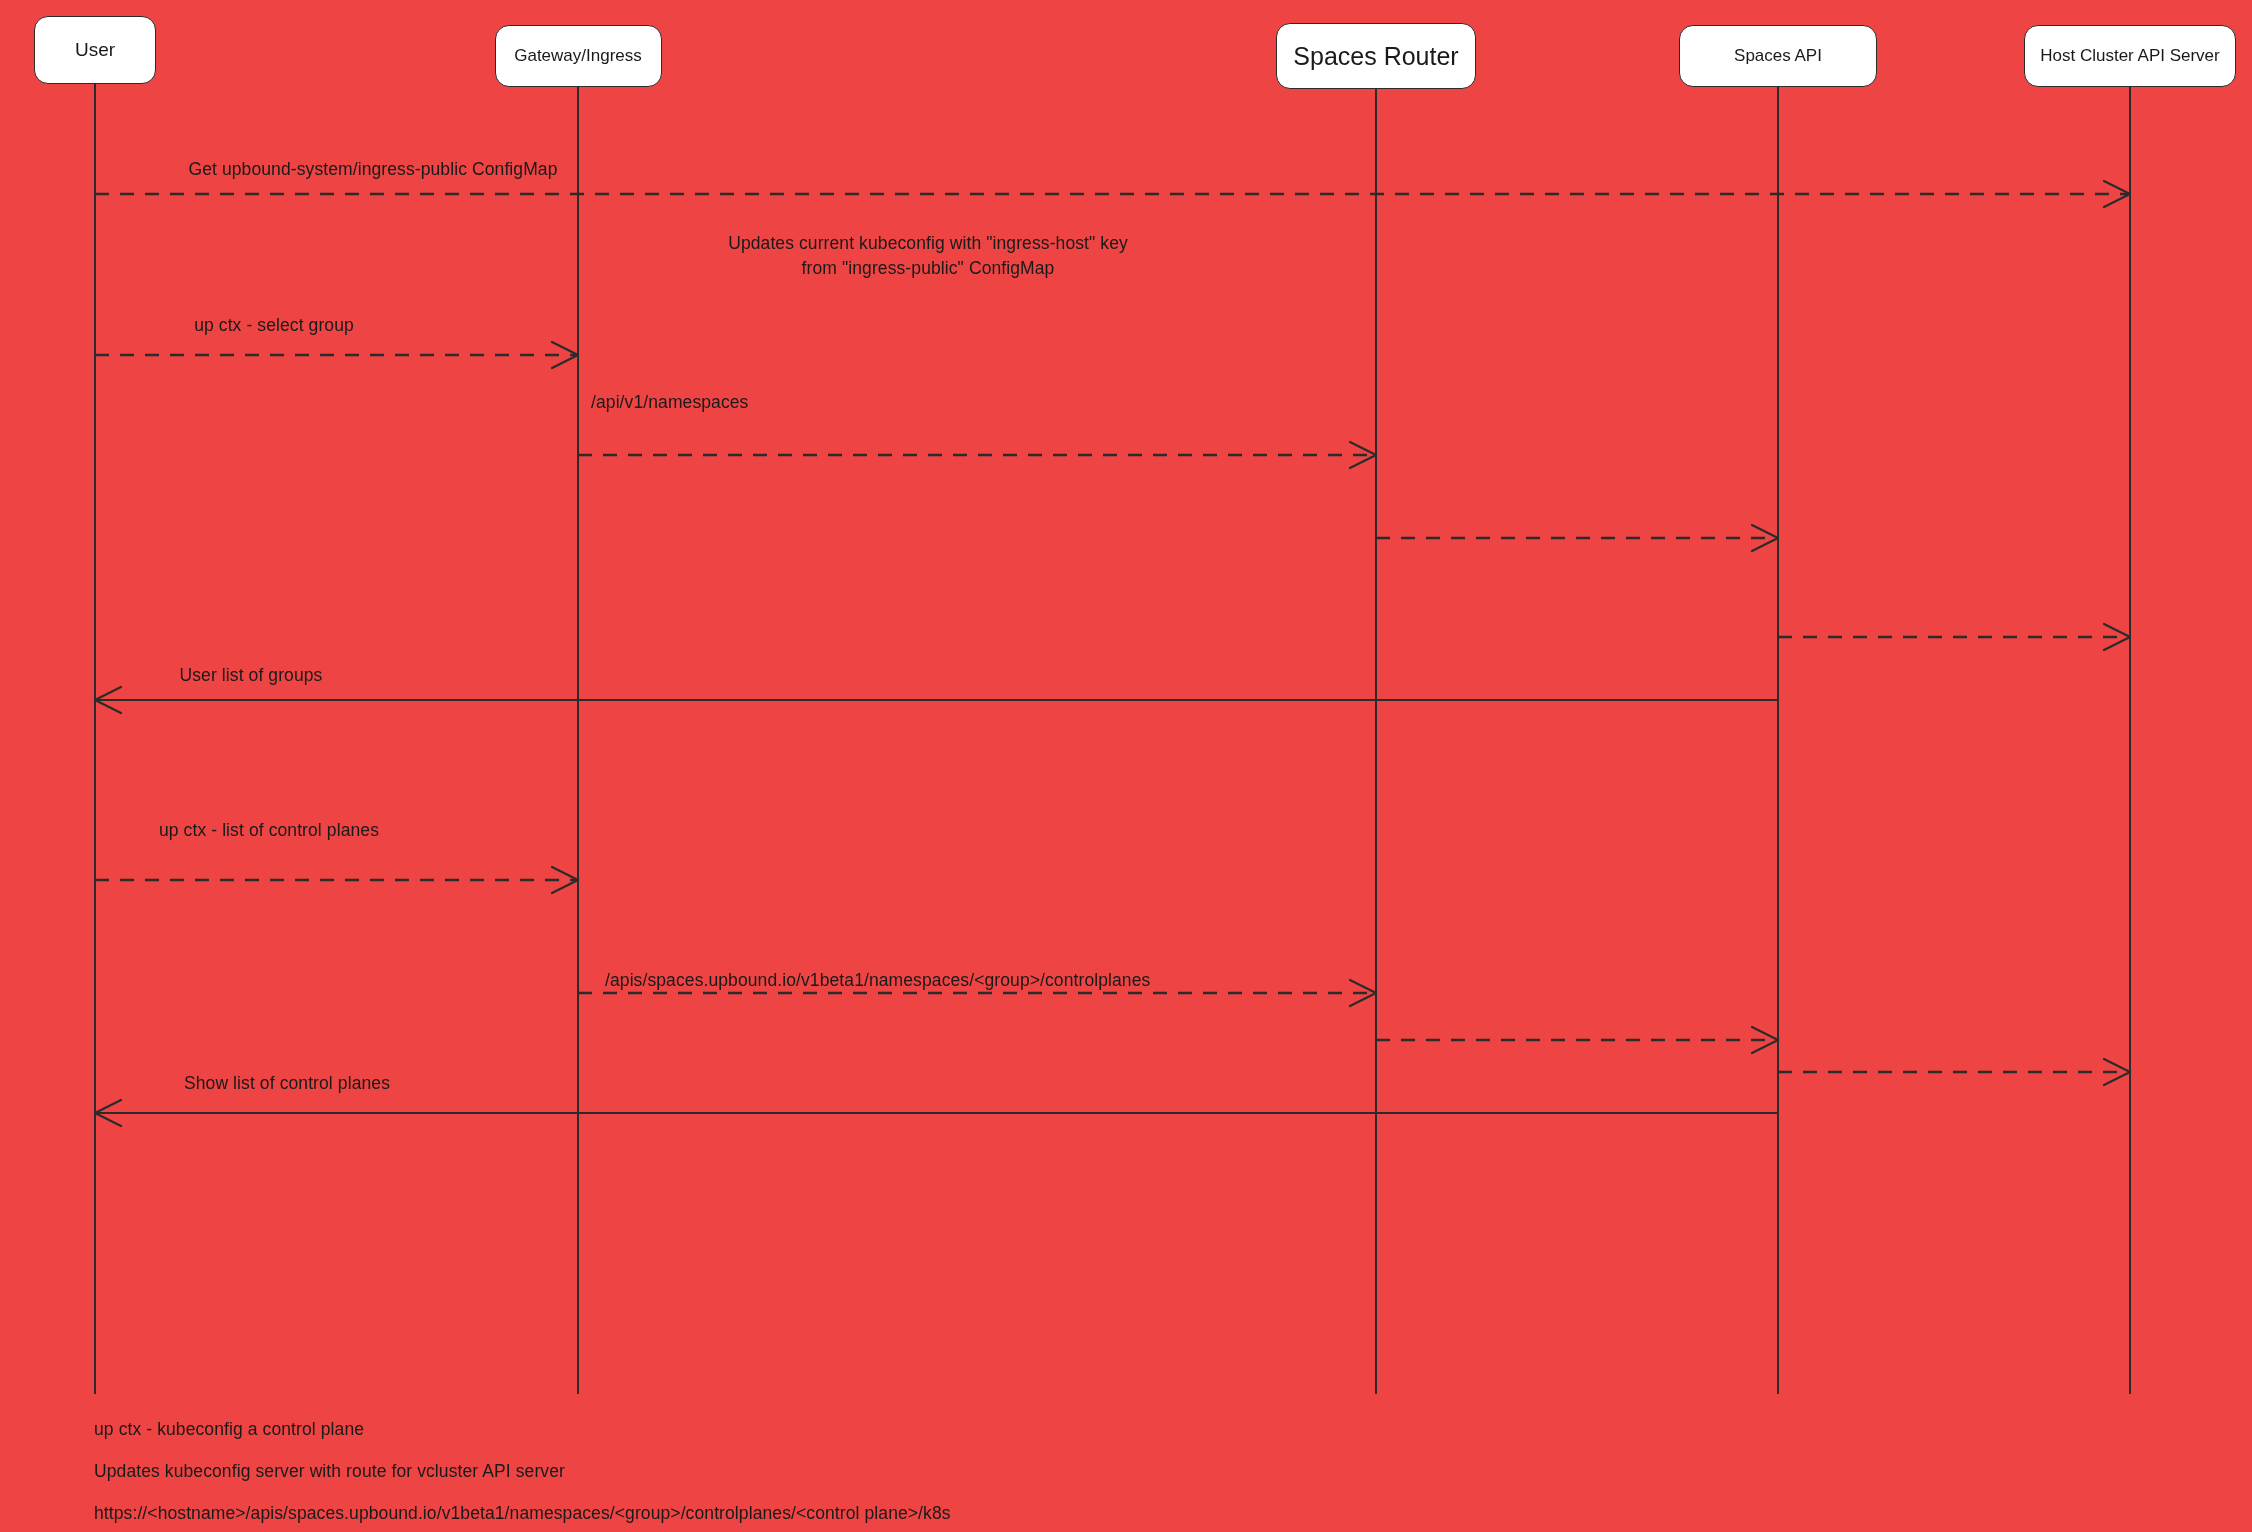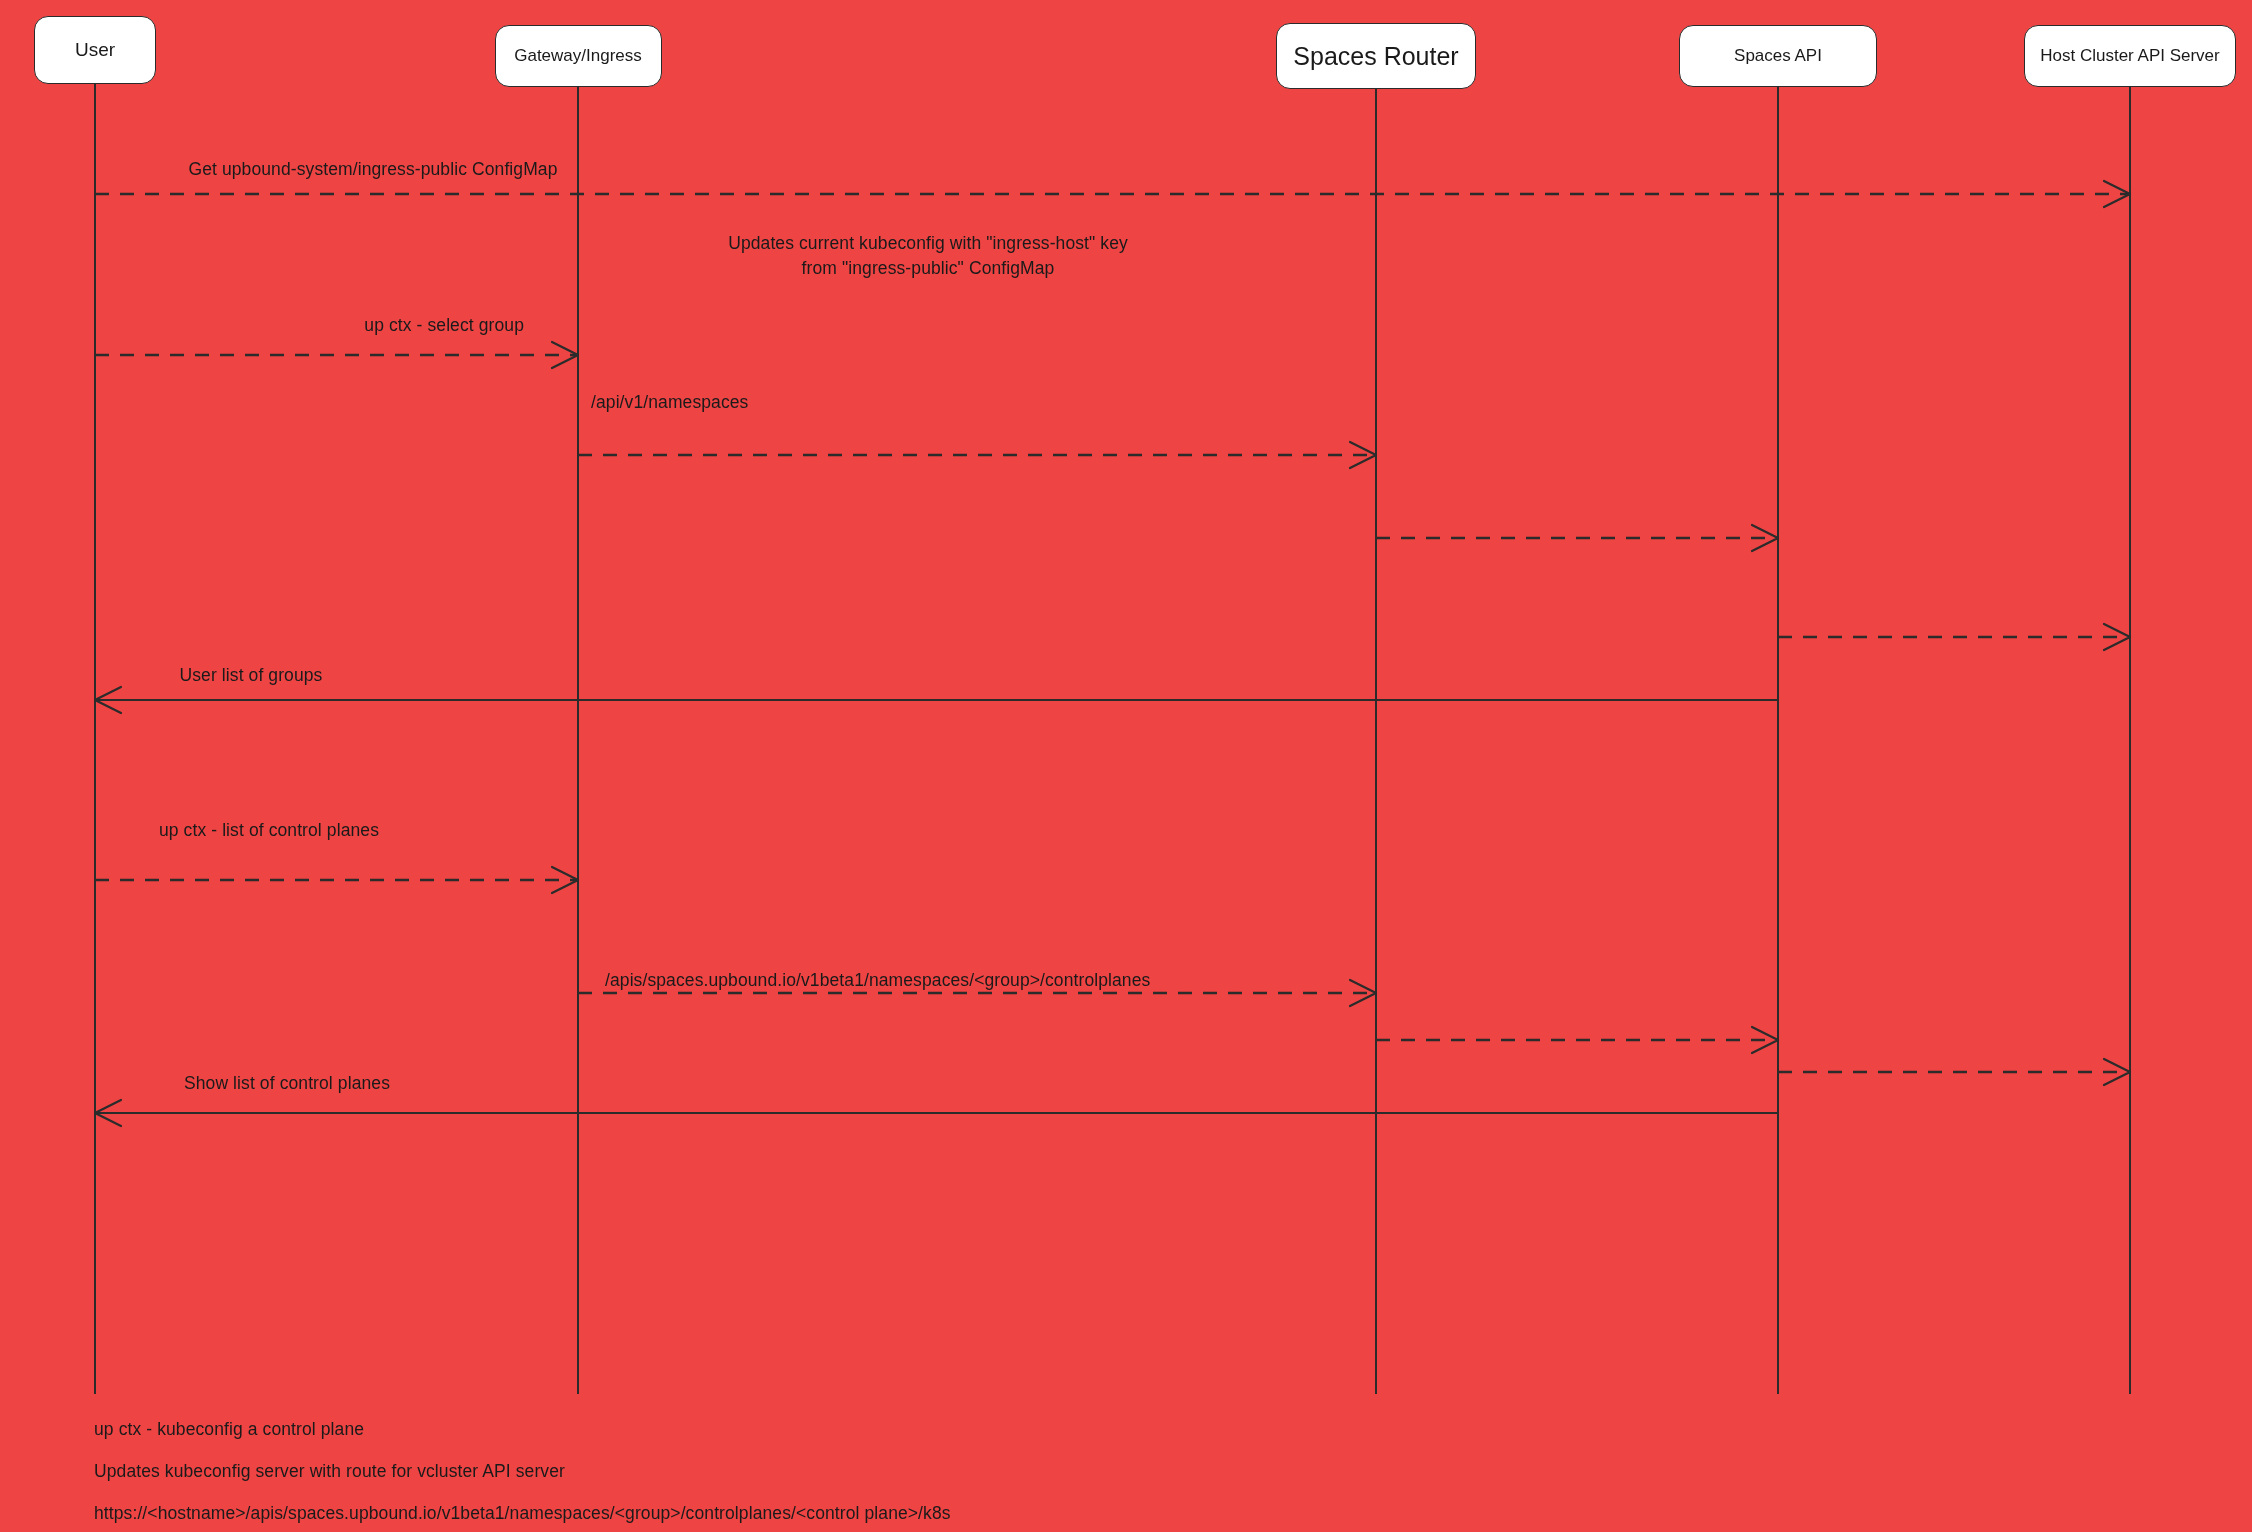--- a/index.html
+++ b/index.html
@@ -116,21 +116,21 @@
         <span class="participant-label" style="font-size: 17px;">Spaces API</span>
       </div>
       <div class="participant-box" style="left: 2024px; top: 25px; width: 212px; height: 62px;">
         <span class="participant-label" style="font-size: 17px; text-align: right;">Host Cluster API Server</span>
       </div>
     </div>
   <div id="labels-layer">
       <div class="msg-label center" style="top: 157px; left: 0px; width: 730px;">Get upbound-system/ingress-public ConfigMap</div>
       <div class="msg-label center" style="top: 231px; left: 0px; width: 1840px;">Updates current kubeconfig with "ingress-host" key
 from "ingress-public" ConfigMap</div>
-      <div class="msg-label center" style="top: 313px; left: 0px; width: 516px; text-align: right;">up ctx - select group</div>
+      <div class="msg-label center" style="top: 313px; left: 8px; width: 516px;">up ctx - select group</div>
       <div class="msg-label left" style="top: 390px; left: 583px;">/api/v1/namespaces</div>
       <div class="msg-label center" style="top: 663px; left: 0px; width: 486px;">User list of groups</div>
       <div class="msg-label center" style="top: 818px; left: 0px; width: 522px;">up ctx - list of control planes</div>
       <div class="msg-label left" style="top: 968px; left: 597px;">/apis/spaces.upbound.io/v1beta1/namespaces/&lt;group&gt;/controlplanes</div>
       <div class="msg-label center" style="top: 1071px; left: 0px; width: 558px; text-align: center;">Show list of control planes</div>
     </div>
   <div id="notes-layer">
       <div class="note-line" style="left: 94px; top: 1419px;">up ctx - kubeconfig a control plane</div>
       <div class="note-line" style="left: 94px; top: 1461px;">Updates kubeconfig server with route for vcluster API server</div>
       <div class="note-line" style="left: 94px; top: 1503px;">https://&lt;hostname&gt;/apis/spaces.upbound.io/v1beta1/namespaces/&lt;group&gt;/controlplanes/&lt;control plane&gt;/k8s</div>

